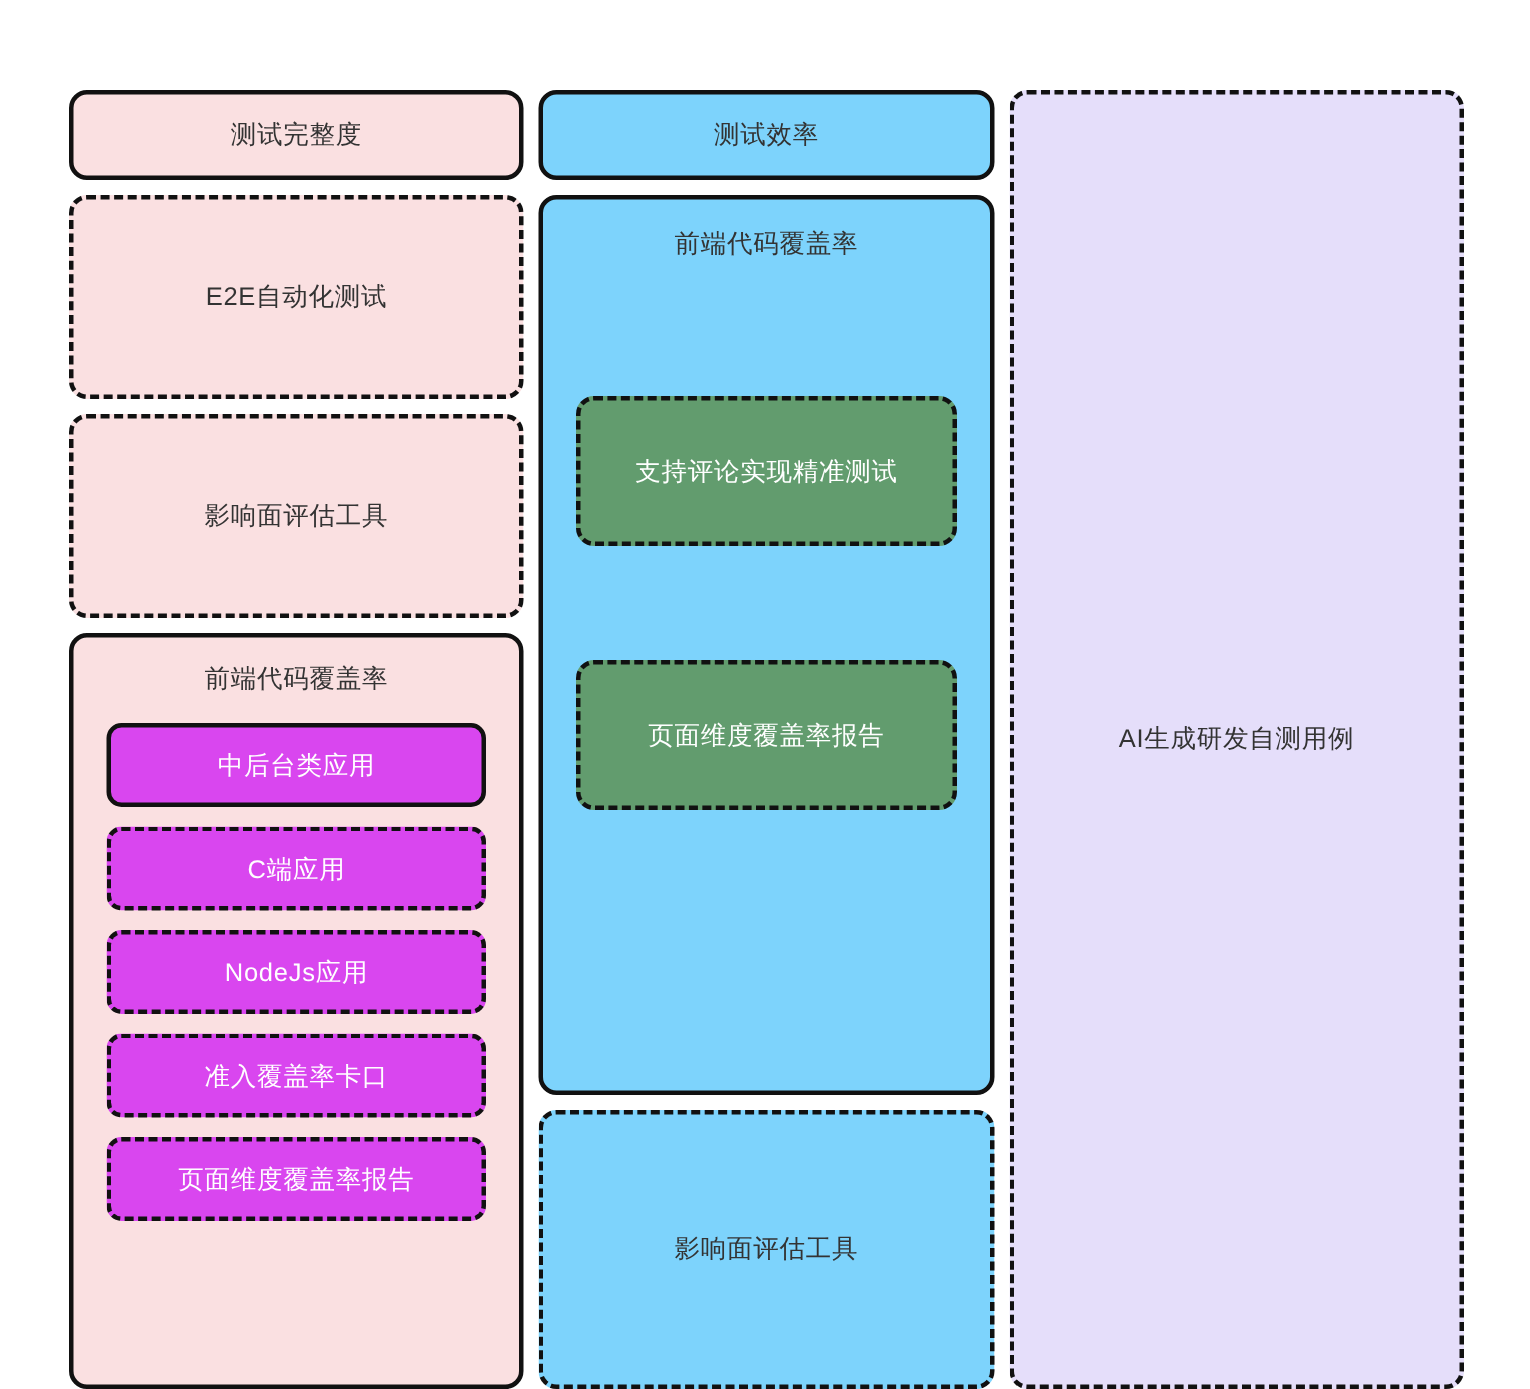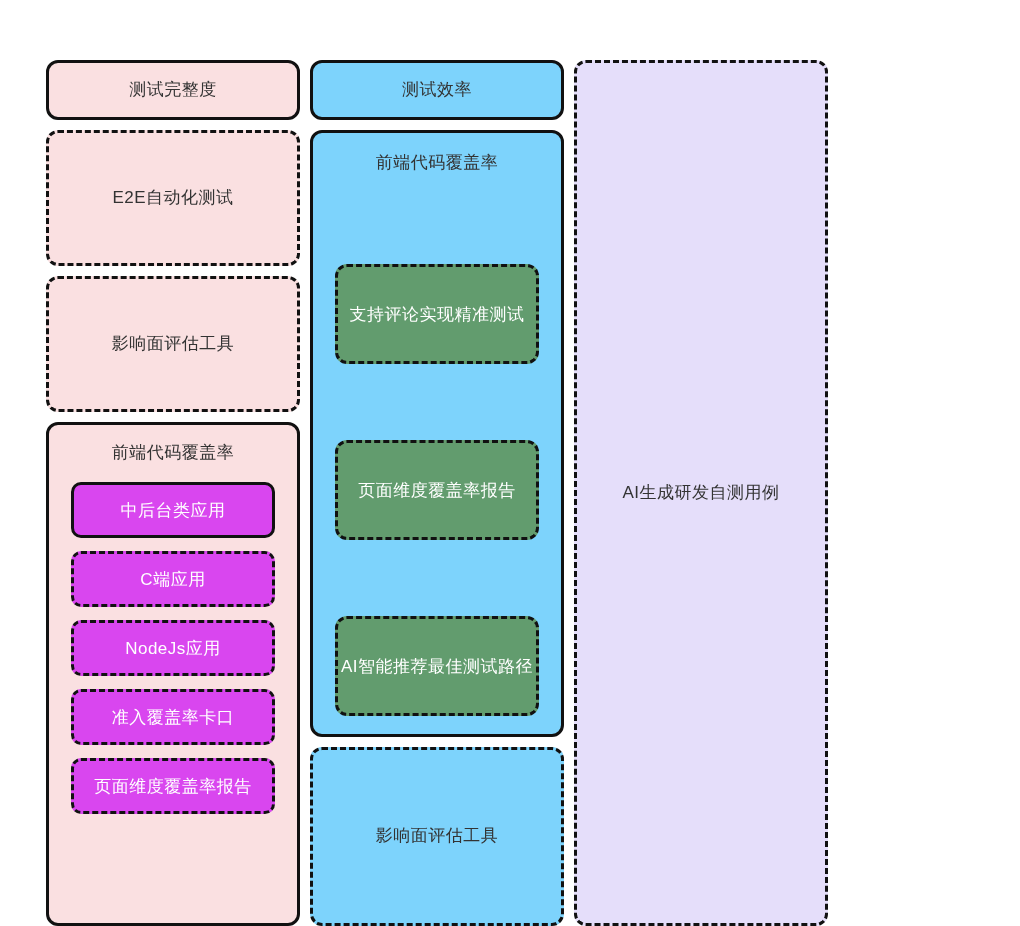--- a/index.html
+++ b/index.html
@@ -9,21 +9,21 @@
   }
   body {
     width: 1020px;
     height: 926px;
     font-family: "Liberation Sans", "DejaVu Sans", sans-serif;
     overflow: hidden;
   }
 
   #board {
     position: relative;
-    width: 828px;
+    width: 976px;
     height: 926px;
     background: #ffffff;
     box-sizing: border-box;
     display: flex;
     justify-content: flex-start;
     gap: 10px;
     padding: 60px 0 0 46px;
   }
 
   .column {
@@ -162,21 +162,20 @@
 
   <div class="column">
 
     <div class="box solid fill-green header-pill">测试效率</div>
 
     <div class="group solid fill-green" id="mid-group">
       <div class="group-title">前端代码覆盖率</div>
       <div class="group-items">
         <div class="chip dashed fill-green-deep">支持评论实现精准测试</div>
         <div class="chip dashed fill-green-deep">页面维度覆盖率报告</div>
-        <div class="chip dashed fill-green-deep">AI智能推荐最佳测试路径</div>
       </div>
     </div>
 
     <div class="box dashed fill-green mid-leaf">影响面评估工具</div>
 
   </div>
 
   <div class="column">
 
 

